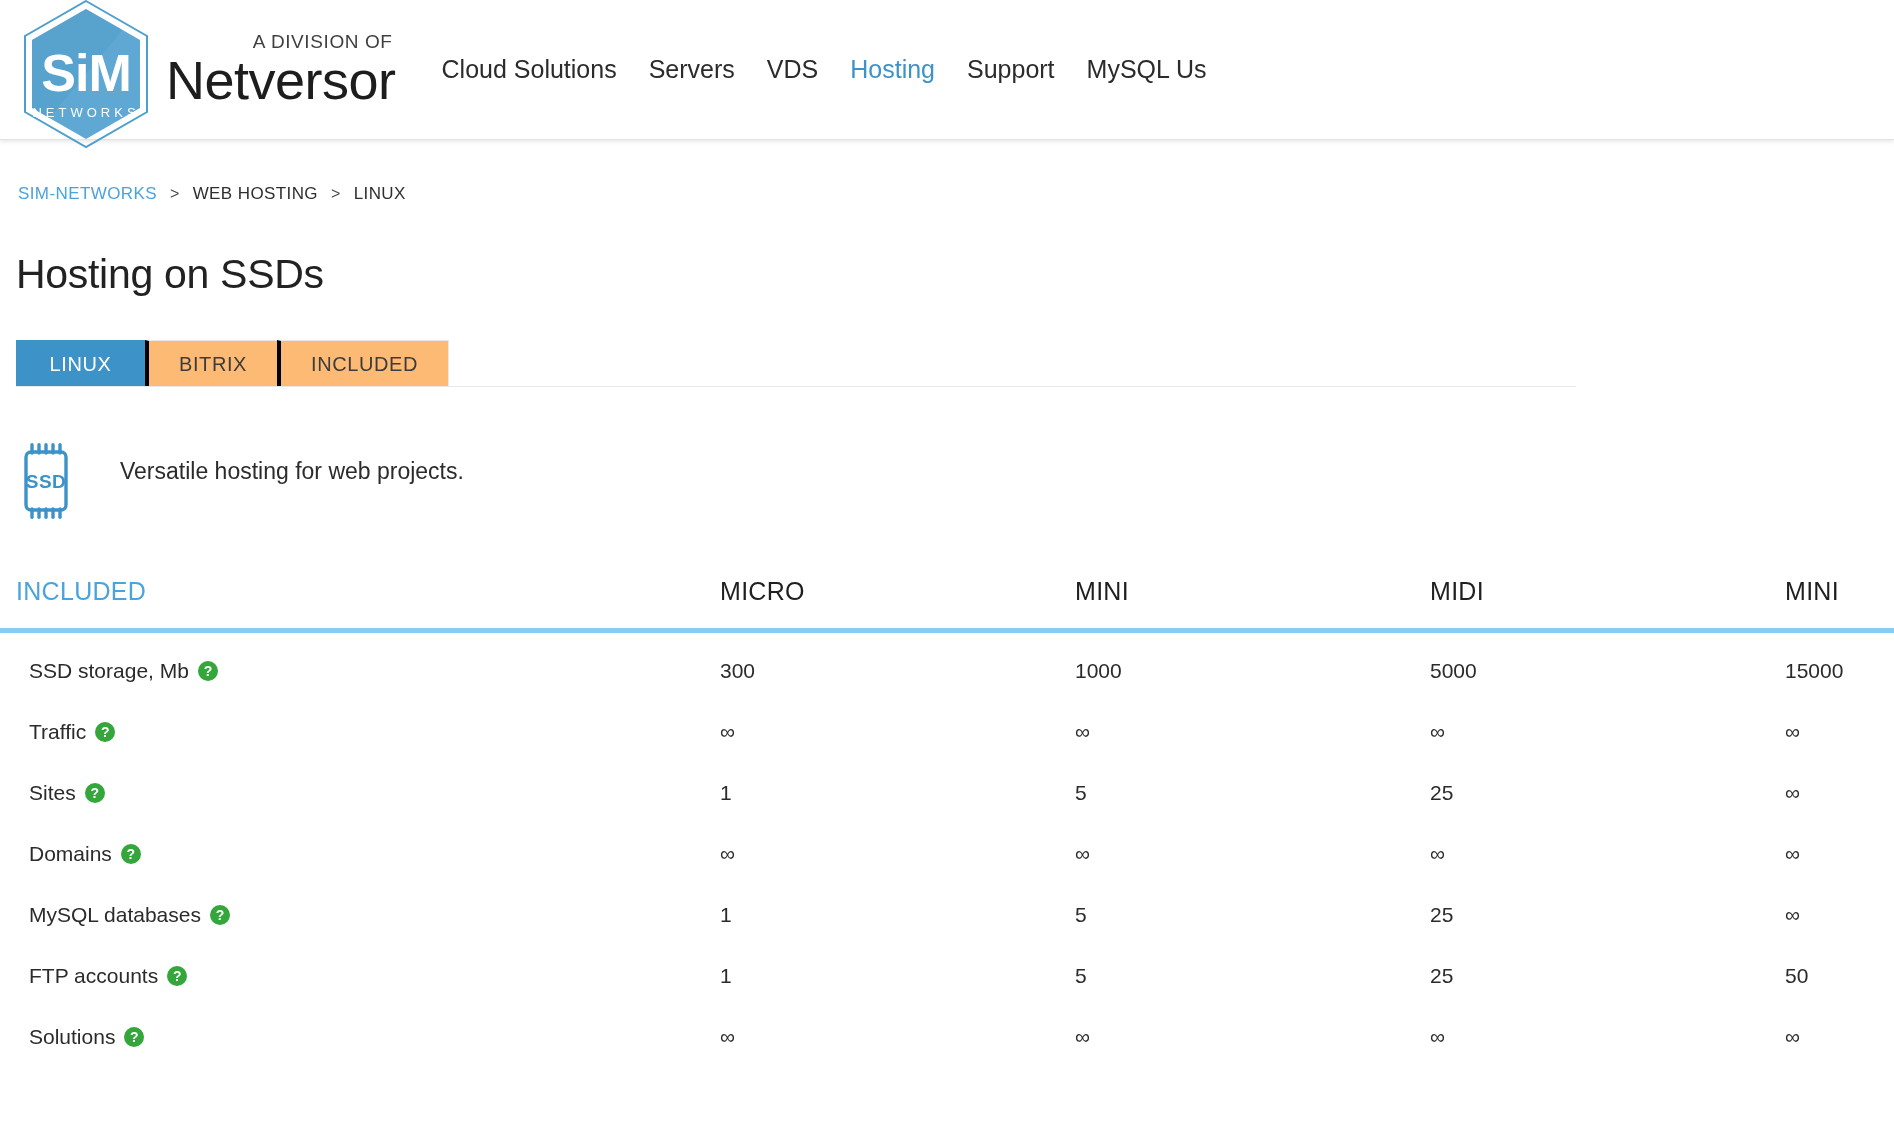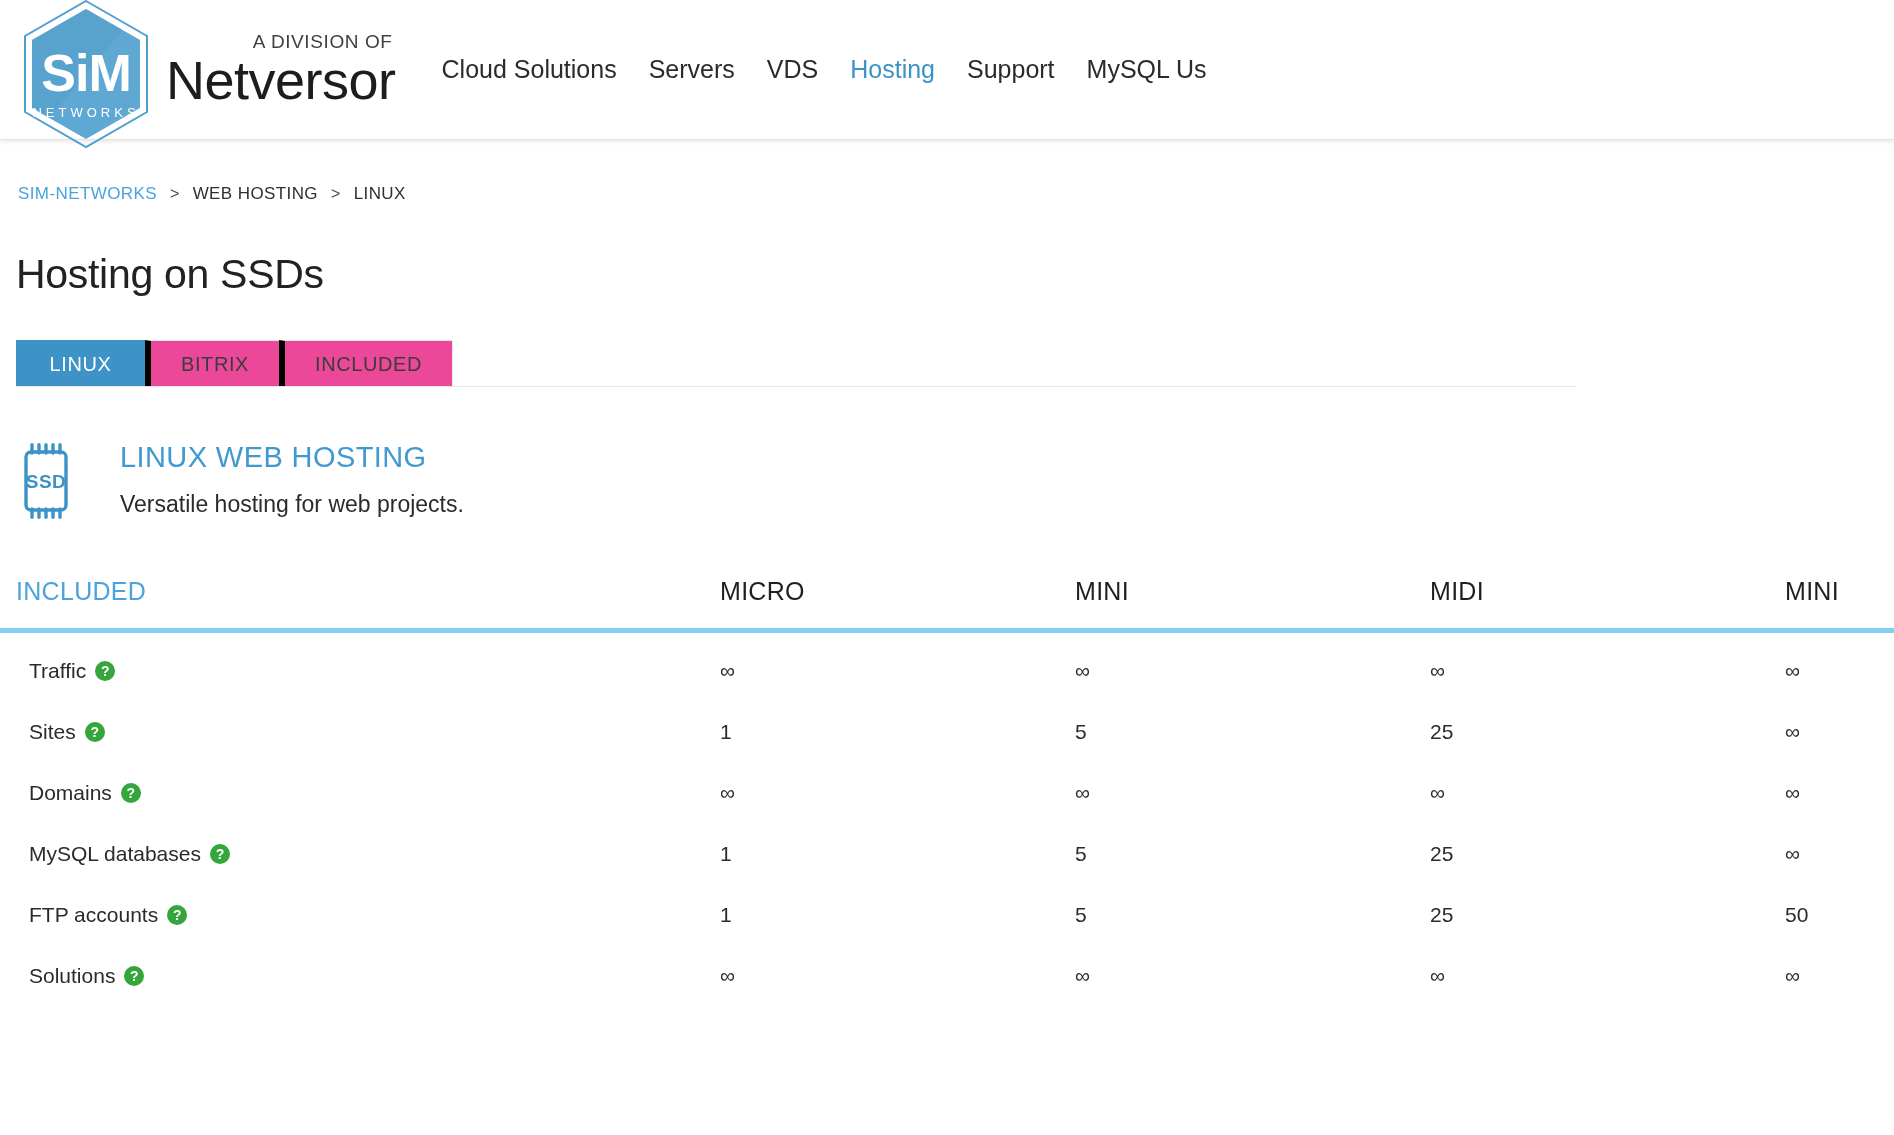--- a/index.html
+++ b/index.html
@@ -130,22 +130,22 @@
     width: 1560px;
     border-bottom: 1px solid #e8e8e8;
   }
   .tab {
     padding: 0 30px;
     height: 46px;
     line-height: 46px;
     font-size: 20px;
     letter-spacing: 0.6px;
     color: #3c3c3c;
-    background: #ec4899;
-    border-left: 6px solid #000000;
+    background: #fdba74;
+    border-left: 4px solid #000000;
     border-top: 1px solid #e8e8e8;
     border-right: 1px solid #e8e8e8;
     margin-right: -1px;
     cursor: pointer;
     white-space: nowrap;
     text-align: center;
   }
   .tab:first-child { border-left: none; }
   .tab.active {
     background: #3d93c8;
@@ -287,21 +287,20 @@
         <line x1="23" y1="66" x2="23" y2="74.2"></line>
         <line x1="30" y1="66" x2="30" y2="74.2"></line>
         <line x1="37" y1="66" x2="37" y2="74.2"></line>
         <line x1="44" y1="66" x2="44" y2="74.2"></line>
       </g>
       <rect x="10" y="9" width="40" height="58" rx="5" ry="5" fill="none" stroke="#3d93c8" stroke-width="3.4"></rect>
       <text x="30" y="45" text-anchor="middle" font-family="Liberation Sans, sans-serif" font-size="19" font-weight="bold" fill="#3d93c8" letter-spacing="0.4">SSD</text>
     </svg>
   </div>
   <div class="product-meta">
-    <div class="product-name">LINUX WEB HOSTING</div>
     <div class="product-desc">Versatile hosting for web projects.</div>
   </div>
 </div>
 
 <table class="spec-table">
   <colgroup>
     <col style="width:720px">
     <col style="width:355px">
     <col style="width:355px">
     <col style="width:355px">
@@ -311,20 +310,27 @@
     <tr>
       <th class="col-included">INCLUDED</th>
       <th>MICRO</th>
       <th>MINI</th>
       <th>MIDI</th>
       <th>MINI</th>
     </tr>
   </thead>
   <tbody id="spec-body">
       <tr>
+        <td class="feature"><span>SSD storage, Mb</span><span class="help-badge">?</span></td>
+        <td>300</td>
+        <td>1000</td>
+        <td>5000</td>
+        <td>15000</td>
+      </tr>
+      <tr>
         <td class="feature"><span>Traffic</span><span class="help-badge">?</span></td>
         <td class="inf">∞</td>
         <td class="inf">∞</td>
         <td class="inf">∞</td>
         <td class="inf">∞</td>
       </tr>
       <tr>
         <td class="feature"><span>Sites</span><span class="help-badge">?</span></td>
         <td>1</td>
         <td>5</td>

